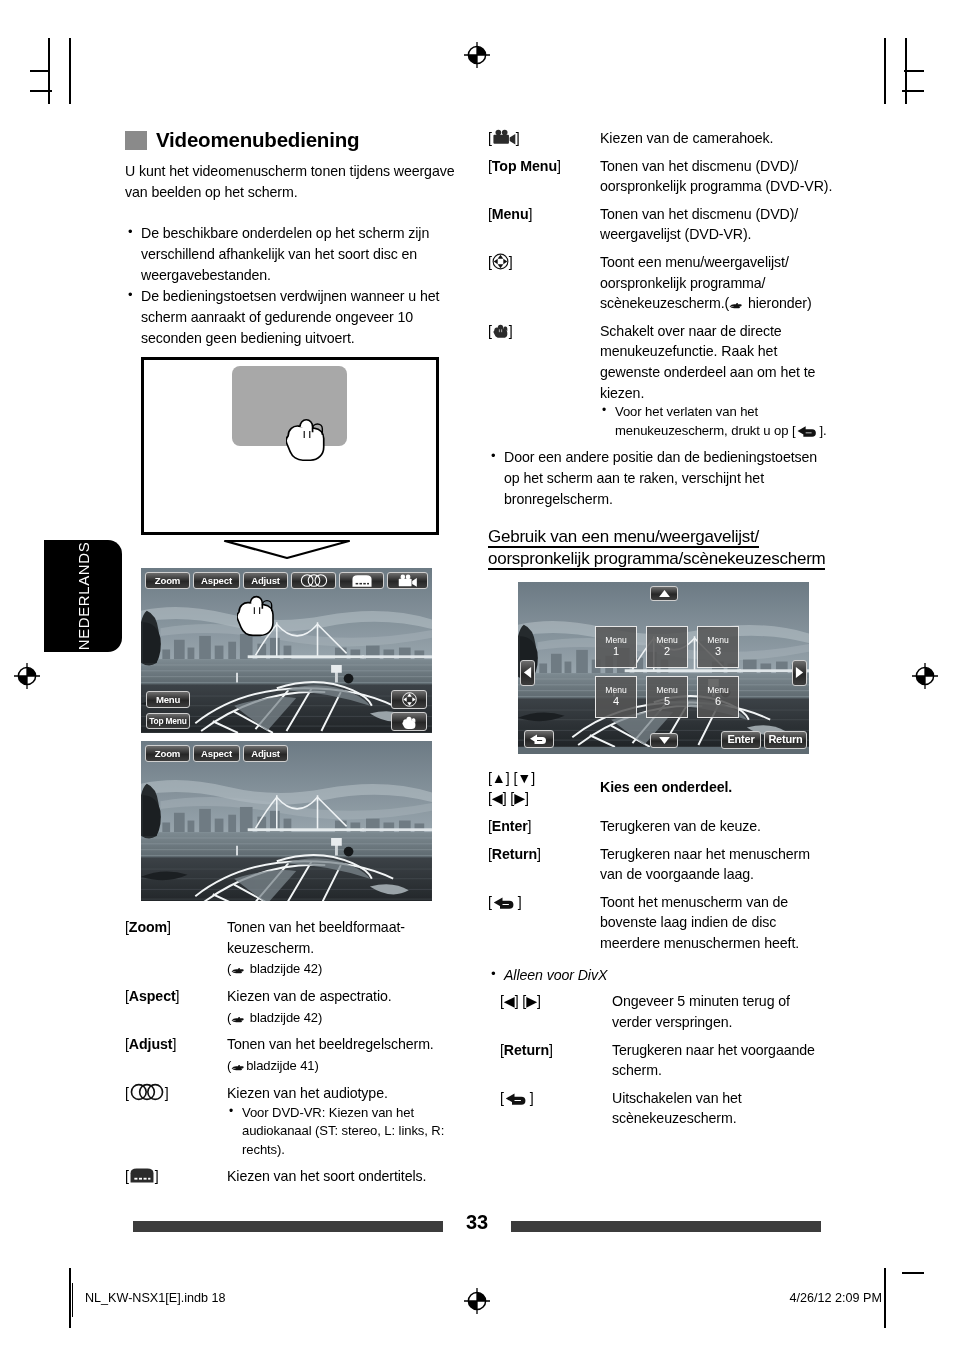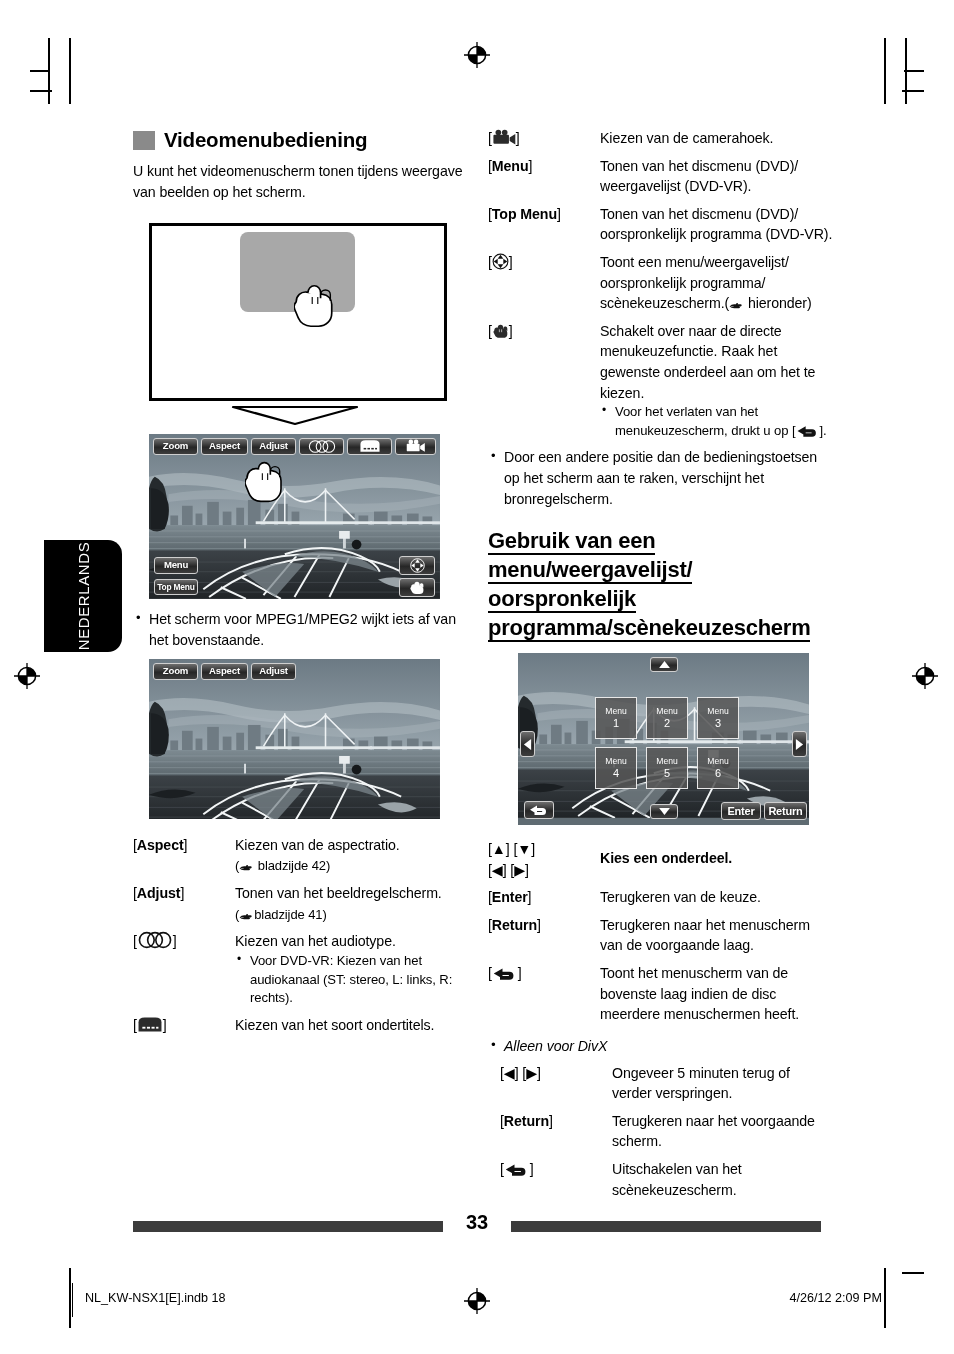--- a/index.html
+++ b/index.html
@@ -37,21 +37,21 @@
     transform-origin: center;
     color: #fff;
     font-size: 15px;
     letter-spacing: 0.6px;
     white-space: nowrap;
     font-family: "Liberation Sans", sans-serif;
   }
 
   
   .col { position: absolute; top: 128px; width: 345px; }
-  #col-left  { left: 133px; }
+  #col-left  { left: 125px; }
   #col-right { left: 488px; }
 
   
   .sec-head {
     display: flex; align-items: center;
     gap: 9px;
     margin: 0 0 9px 0;
   }
   .sec-head .swatch {
     width: 22px; height: 19px;
@@ -59,22 +59,22 @@
     flex: 0 0 auto;
   }
   .sec-head h1 {
     margin: 0;
     font-size: 20.5px;
     font-weight: bold;
     letter-spacing: -0.2px;
   }
   h2.sub-head {
     margin: 0 0 11px 0;
-    font-size: 22px;
-    font-weight: bold;
+    font-size: 17px;
+    font-weight: normal;
     line-height: 1.32;
     letter-spacing: -0.25px;
   }
   h2.sub-head span { border-bottom: 2px solid #000; display: inline; }
 
   p.body {
     margin: 0 0 20px 0;
     font-size: 14.2px;
     line-height: 1.47;
     letter-spacing: -0.1px;
@@ -439,20 +439,24 @@
 
   <div class="col" id="col-left">
 
     <div class="sec-head">
       <span class="swatch"></span>
       <h1>Videomenubediening</h1>
     </div>
 
     <p class="body">U kunt het videomenuscherm tonen tijdens weergave van beelden op het scherm.</p>
 
+    <ul class="bullets">
+      <li>De beschikbare onderdelen op het scherm zijn verschillend afhankelijk van het soort disc en weergavebestanden.</li>
+      <li>De bedieningstoetsen verdwijnen wanneer u het scherm aanraakt of gedurende ongeveer 10 seconden geen bediening uitvoert.</li>
+    </ul>
 
     
     <div id="fig-touch">
       <div class="grey-pane"></div>
       <div class="hand-cursor" style="left:142px; top:57px;">
         <svg width="42" height="46">
             <use href="#hand-point"></use>
           </svg>
       </div>
     </div>
@@ -512,43 +516,49 @@
       </div>
       <div class="btn" style="left:250px; top:144px; width:36px; height:19px;">
         <svg width="16" height="16" viewBox="0 0 30 30">
           <path d="M4 15 C4 11 7 9 10 10 L21 12 C25 13 27 16 27 19 L27 22 C27 26 24 28 20 28 L13 28 C9 28 6 26 5 23 L3 19 C2 17 3 16 4 15Z" fill="#fff"></path>
           <path d="M10 11 C10 7 12 5 15 5 C18 5 20 7 20 11 L20 14" fill="#fff"></path>
           <path d="M20 12 C20 9 22 8 24 8 C26 8 27 10 27 12 L27 16" fill="#fff"></path>
         </svg>
       </div>
     </div>
 
-    <ul class="bullets" style="margin-top:10px;">
-      <li>Het scherm voor MPEG1/MPEG2 wijkt iets af van het bovenstaande.</li>
-    </ul>
 
     
     <div class="shot" id="shot-mpeg">
       <svg class="photo" viewBox="0 0 300 170" preserveAspectRatio="none">
           <use href="#photo-scene"></use>
         </svg>
       <div class="btn" style="left:4px; top:4px; width:45px; height:17px;">
           <span>Zoom</span>
         </div>
       <div class="btn" style="left:52px; top:4px; width:47px; height:17px;">
           <span>Aspect</span>
         </div>
       <div class="btn" style="left:102px; top:4px; width:45px; height:17px;">
           <span>Adjust</span>
         </div>
     </div>
 
     
     <table class="deflist" style="margin-top:16px;">
       <tbody>
+          <tr>
+        <td class="key">[<b>Zoom</b>]</td>
+        <td>
+          <span>Tonen van het beeldformaat-keuzescherm.</span><br>
+          <span class="hand-ref">(<svg class="ico" width="15" height="9" viewBox="0 0 26 14">
+                  <use href="#ref-hand"></use>
+                </svg> bladzijde 42)</span>
+        </td>
+      </tr>
       <tr>
         <td class="key">[<b>Aspect</b>]</td>
         <td>
           <span>Kiezen van de aspectratio.</span><br>
           <span class="hand-ref">(<svg class="ico" width="15" height="9" viewBox="0 0 26 14">
                   <use href="#ref-hand"></use>
                 </svg> bladzijde 42)</span>
         </td>
       </tr>
       <tr>
@@ -585,26 +595,26 @@
 
     <table class="deflist wide">
       <tbody>
           <tr>
         <td class="key">[<svg class="ico" width="24" height="17" viewBox="0 0 34 24">
                 <use href="#camera"></use>
               </svg>]</td>
         <td>Kiezen van de camerahoek.</td>
       </tr>
       <tr>
+        <td class="key">[<b>Top Menu</b>]</td>
+        <td>Tonen van het discmenu (DVD)/ oorspronkelijk programma (DVD-VR).</td>
+      </tr>
+      <tr>
         <td class="key">[<b>Menu</b>]</td>
         <td>Tonen van het discmenu (DVD)/ weergavelijst (DVD-VR).</td>
-      </tr>
-      <tr>
-        <td class="key">[<b>Top Menu</b>]</td>
-        <td>Tonen van het discmenu (DVD)/ oorspronkelijk programma (DVD-VR).</td>
       </tr>
       <tr>
         <td class="key">[<svg class="ico" width="17" height="17" viewBox="0 0 30 30">
                 <use href="#dpad"></use>
               </svg>]</td>
         <td>
           Toont een menu/weergavelijst/<br>oorspronkelijk programma/<br>scènekeuzescherm.(<svg class="ico" width="15" height="9" viewBox="0 0 26 14">
                 <use href="#ref-hand"></use>
               </svg> hieronder)
         </td>

